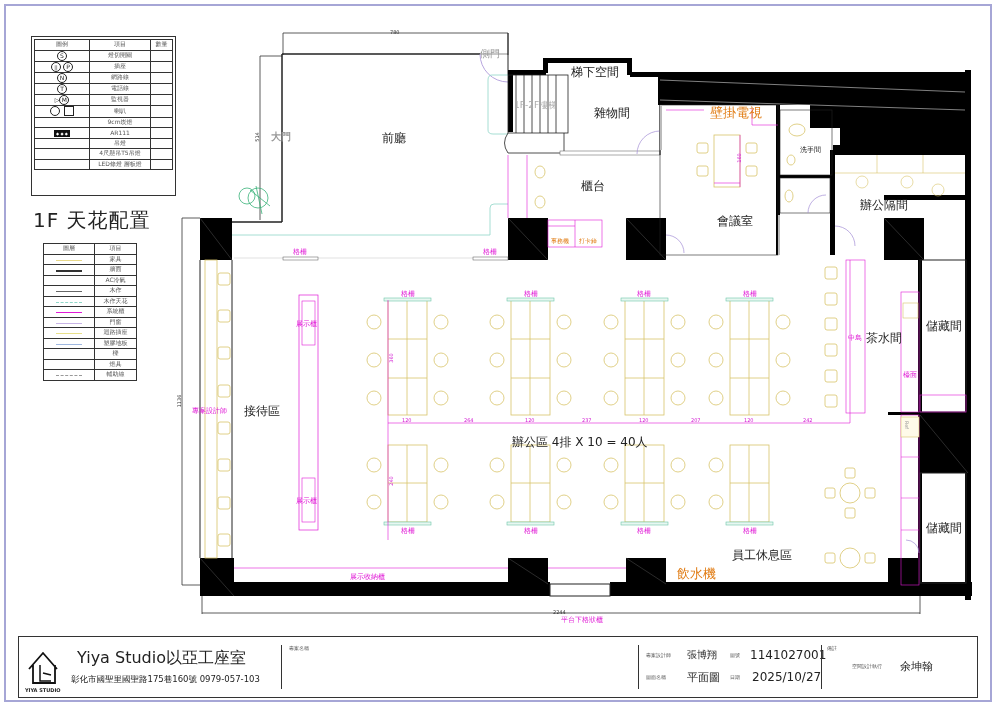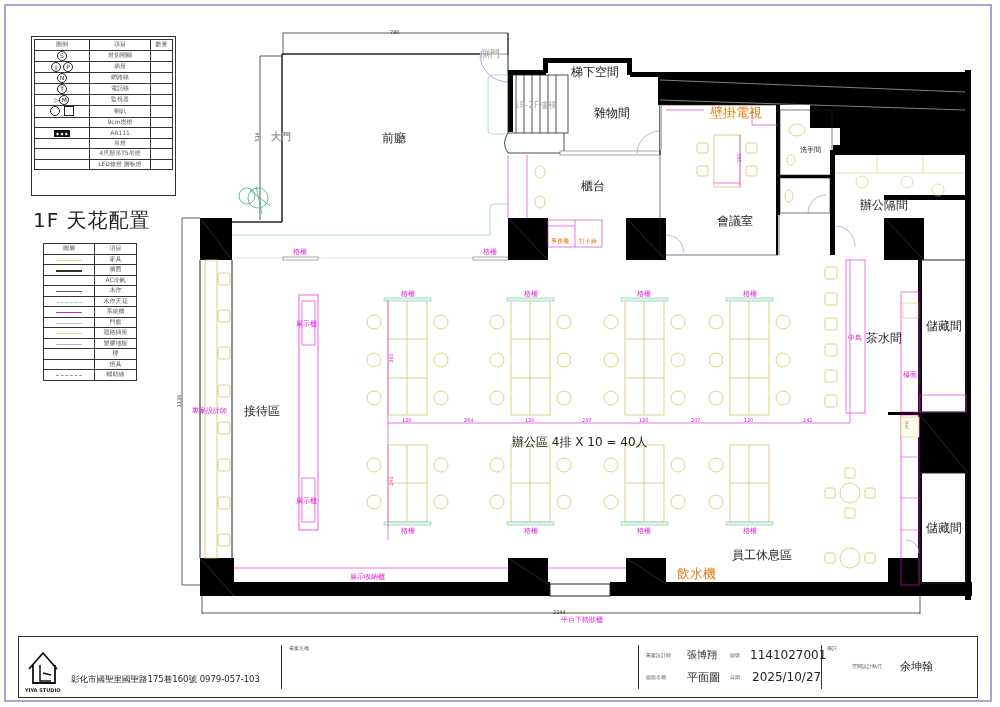--- a/index.html
+++ b/index.html
@@ -514,20 +514,21 @@
 <div class="dim" style="left:903px;top:422px;color:#999;transform:rotate(90deg);">Ref</div>
 
 <div class="titleblock">
   <div class="tb-text" style="left:6px;top:6px;width:36px;height:42px;">
     <svg width="36" height="42" style="position:absolute;left:0;top:0">
       <path d="M4,26 L18,10 L32,26 M8,22 L8,40 L30,40 L30,22" stroke="#111" stroke-width="1.8" fill="none"></path>
       <path d="M15,22 L15,38 L26,38 M18,30 L26,32" stroke="#111" stroke-width="1.5" fill="none"></path>
     </svg>
   </div>
   <div class="tb-text" style="left:6px;top:50px;font-size:5px;font-weight:bold;">YIYA STUDIO</div>
+  <div class="tb-text" style="left:58px;top:11px;font-size:16px;">Yiya Studio以亞工座室</div>
   <div class="tb-text" style="left:52px;top:37px;font-size:8.5px;">彰化市國聖里國聖路175巷160號 0979-057-103</div>
   <div class="abs" style="left:262px;top:8px;width:1px;height:44px;background:#333;"></div>
   <div class="tb-text" style="left:270px;top:8px;font-size:5px;color:#555;">專案名稱</div>
   <div class="abs" style="left:619px;top:8px;width:1px;height:44px;background:#333;"></div>
   <div class="tb-text" style="left:627px;top:15px;font-size:5px;color:#555;">專案設計師</div>
   <div class="tb-text" style="left:668px;top:11px;font-size:10px;">張博翔</div>
   <div class="tb-text" style="left:711px;top:15px;font-size:5px;color:#555;">圖號</div>
   <div class="tb-text" style="left:731px;top:11px;font-size:12px;">1141027001</div>
   <div class="tb-text" style="left:627px;top:37px;font-size:5px;color:#555;">圖面名稱</div>
   <div class="tb-text" style="left:668px;top:33px;font-size:11px;">平面圖</div>

